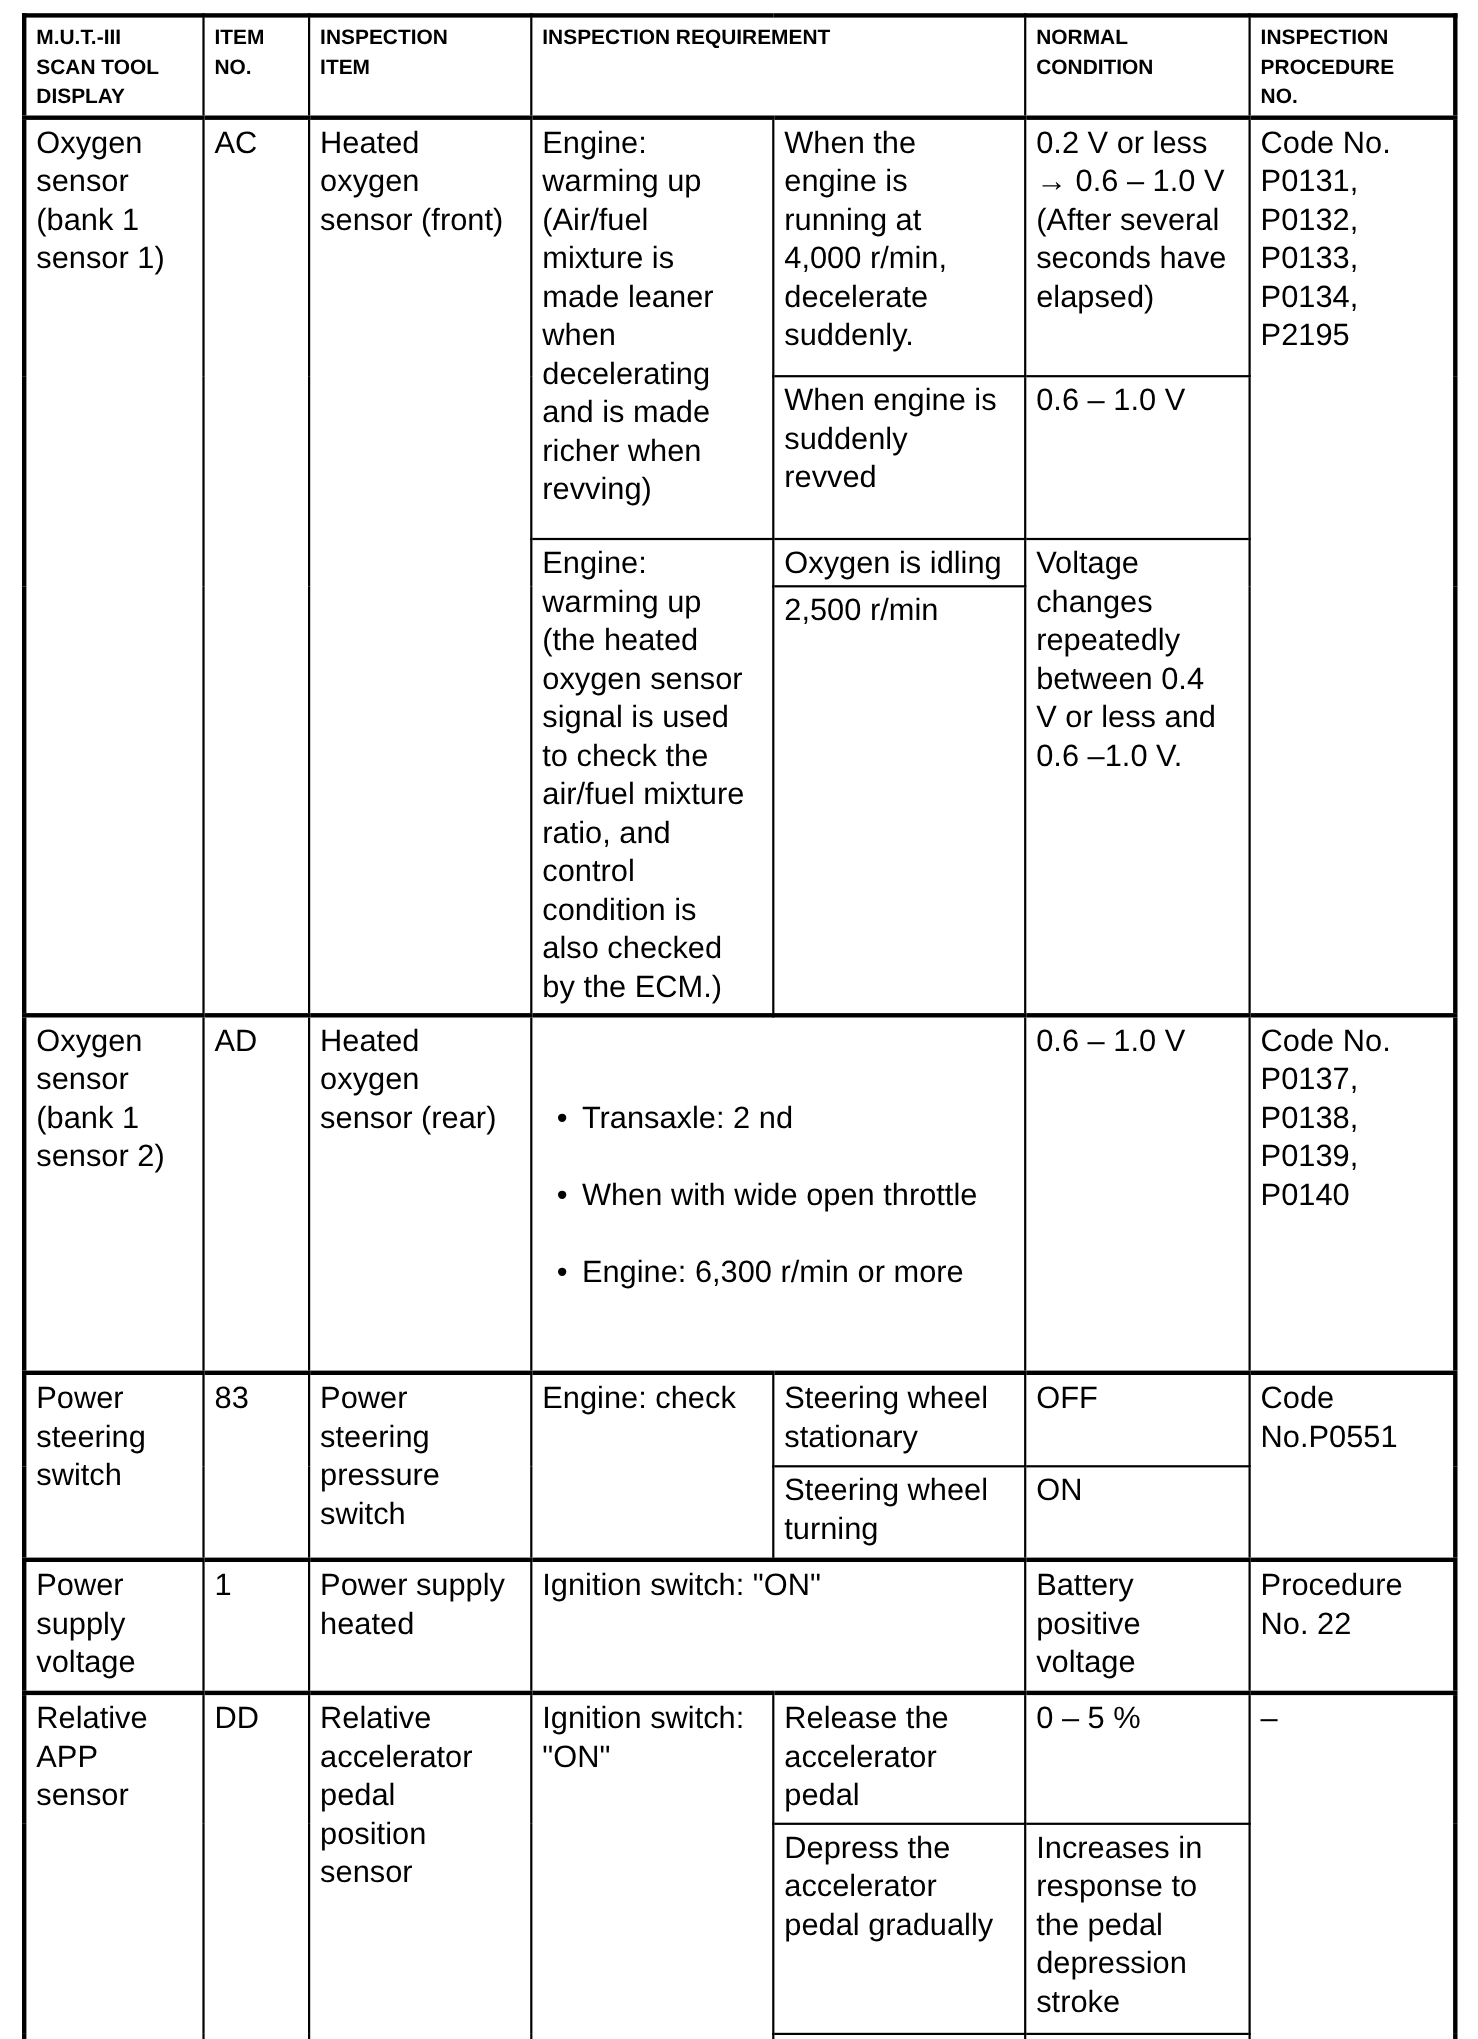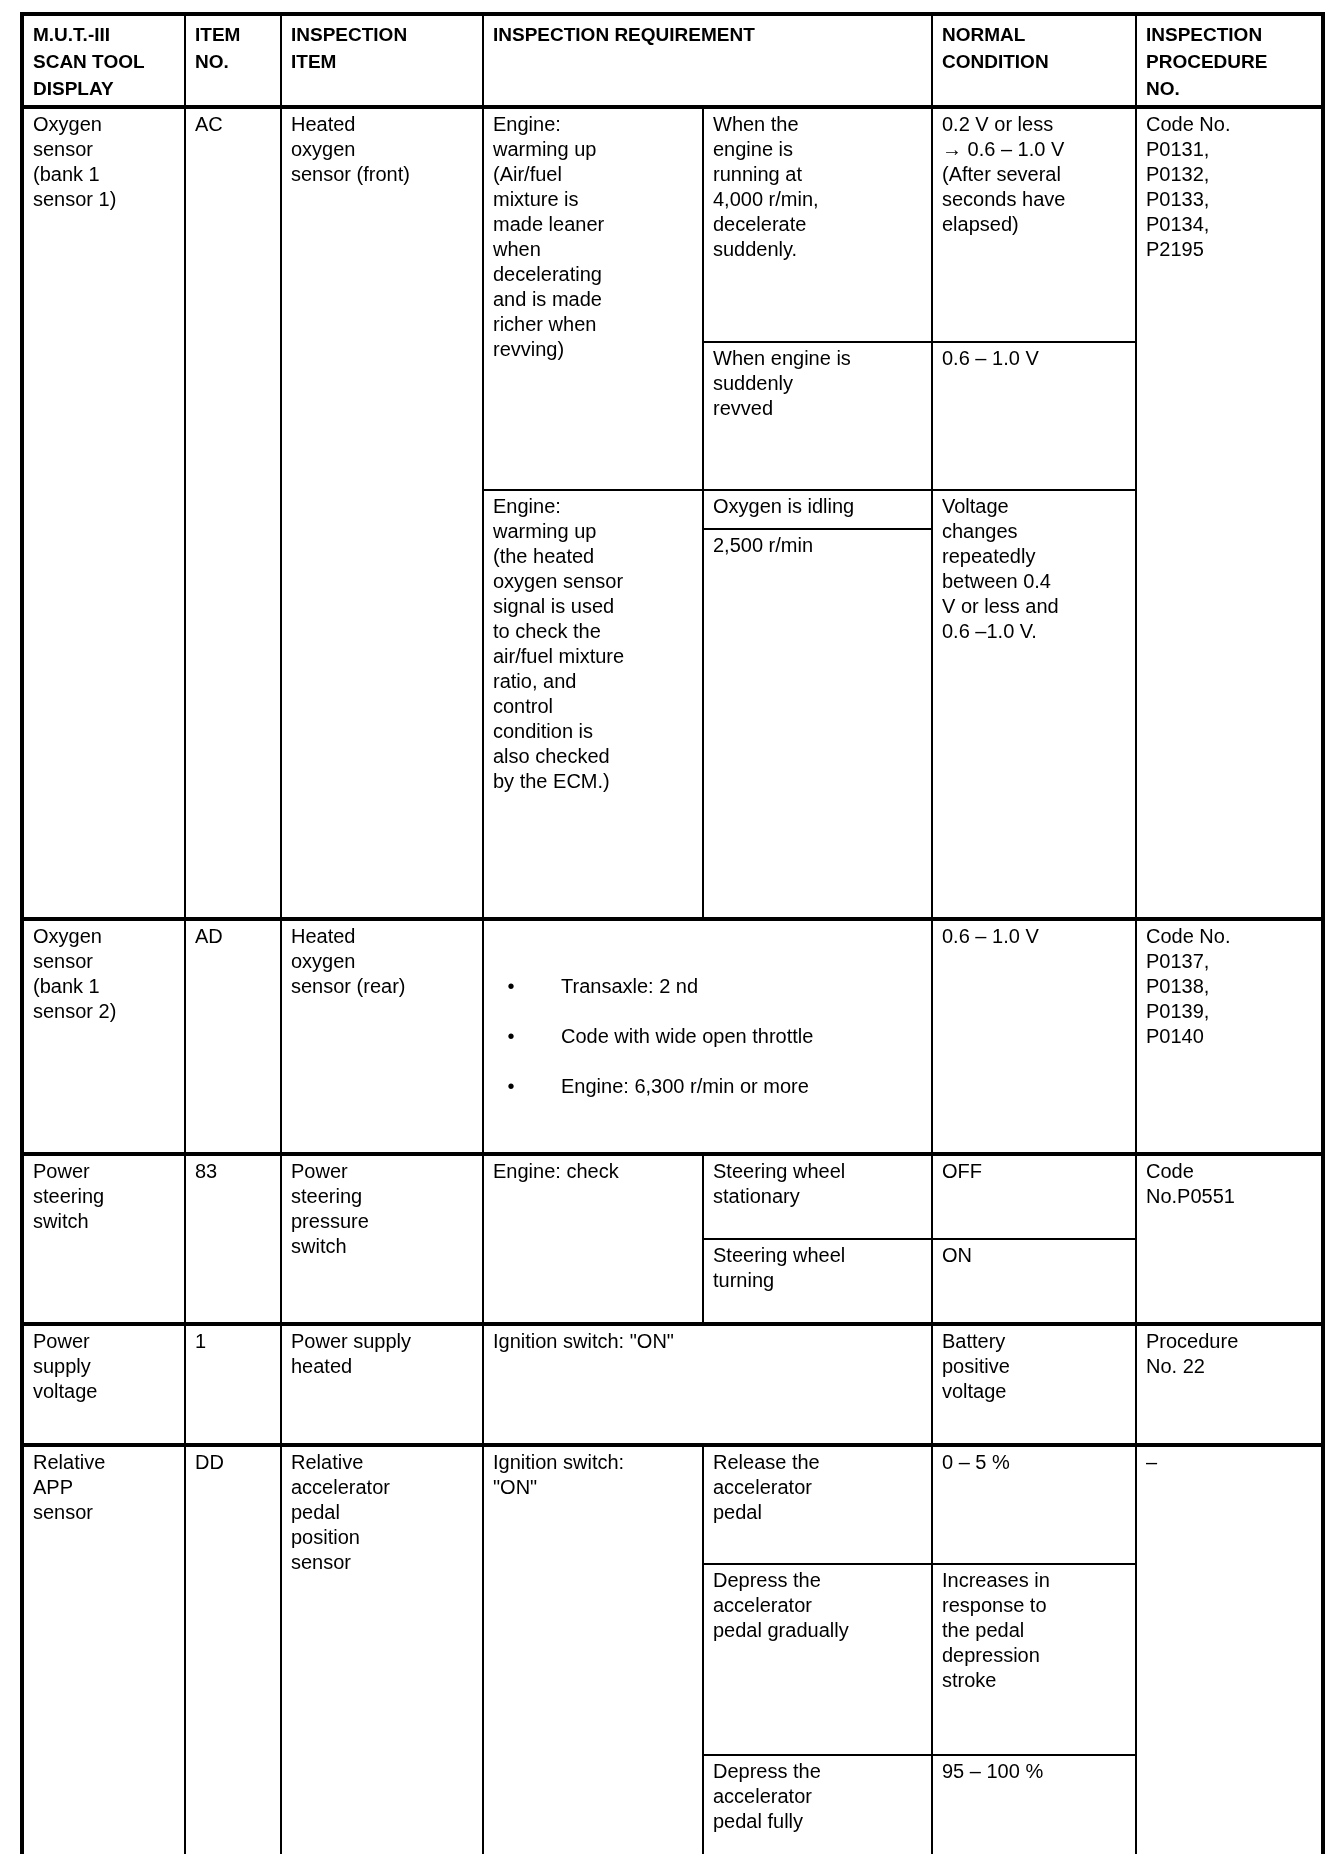--- a/index.html
+++ b/index.html
@@ -15,38 +15,38 @@
     position:absolute;left:20px;top:12px;
     border-collapse:collapse;
     table-layout:fixed;
     border:4px solid #000;
   }
   .spec th,.spec td{
     border:2px solid #000;
     vertical-align:top;
     text-align:left;
     padding:3px 6px 3px 9px;
-    font-size:20px;
-    line-height:25px;
+    font-size:28px;
+    line-height:35px;
     white-space:pre-line;
     overflow:hidden;
     font-weight:normal;
   }
   .spec thead th{
     font-size:19px;
     line-height:27px;
     font-weight:bold;
     padding-top:5px;
     border-bottom-width:3px;
   }
   .spec tr.group > td{ border-top-width:4px; }
   ul.bullets{list-style:none;margin:0;padding:0;}
   ul.bullets li{display:flex;}
   ul.bullets .blt{width:36px;flex:0 0 36px;text-align:center;}
-  ul.bullets .btxt{flex:1;margin-left:32px;}
+  ul.bullets .btxt{flex:1;}
 </style>
 </head>
 <body>
 
 <div class="page">
   <table class="spec">
     <colgroup>
       <col style="width:163px">
       <col style="width:96px">
       <col style="width:202px">
@@ -154,21 +154,21 @@
 oxygen
 sensor (rear)</td>
         <td colspan="2">
           <ul class="bullets">
             <li>
               <span class="blt">•</span>
               <span class="btxt">Transaxle: 2 nd</span>
             </li>
             <li>
               <span class="blt">•</span>
-              <span class="btxt">Code with wide open throttle</span>
+              <span class="btxt">When with wide open throttle</span>
             </li>
             <li>
               <span class="blt">•</span>
               <span class="btxt">Engine: 6,300 r/min or more</span>
             </li>
           </ul>
         </td>
         <td>0.6 – 1.0 V</td>
         <td>Code No.
 P0137,

